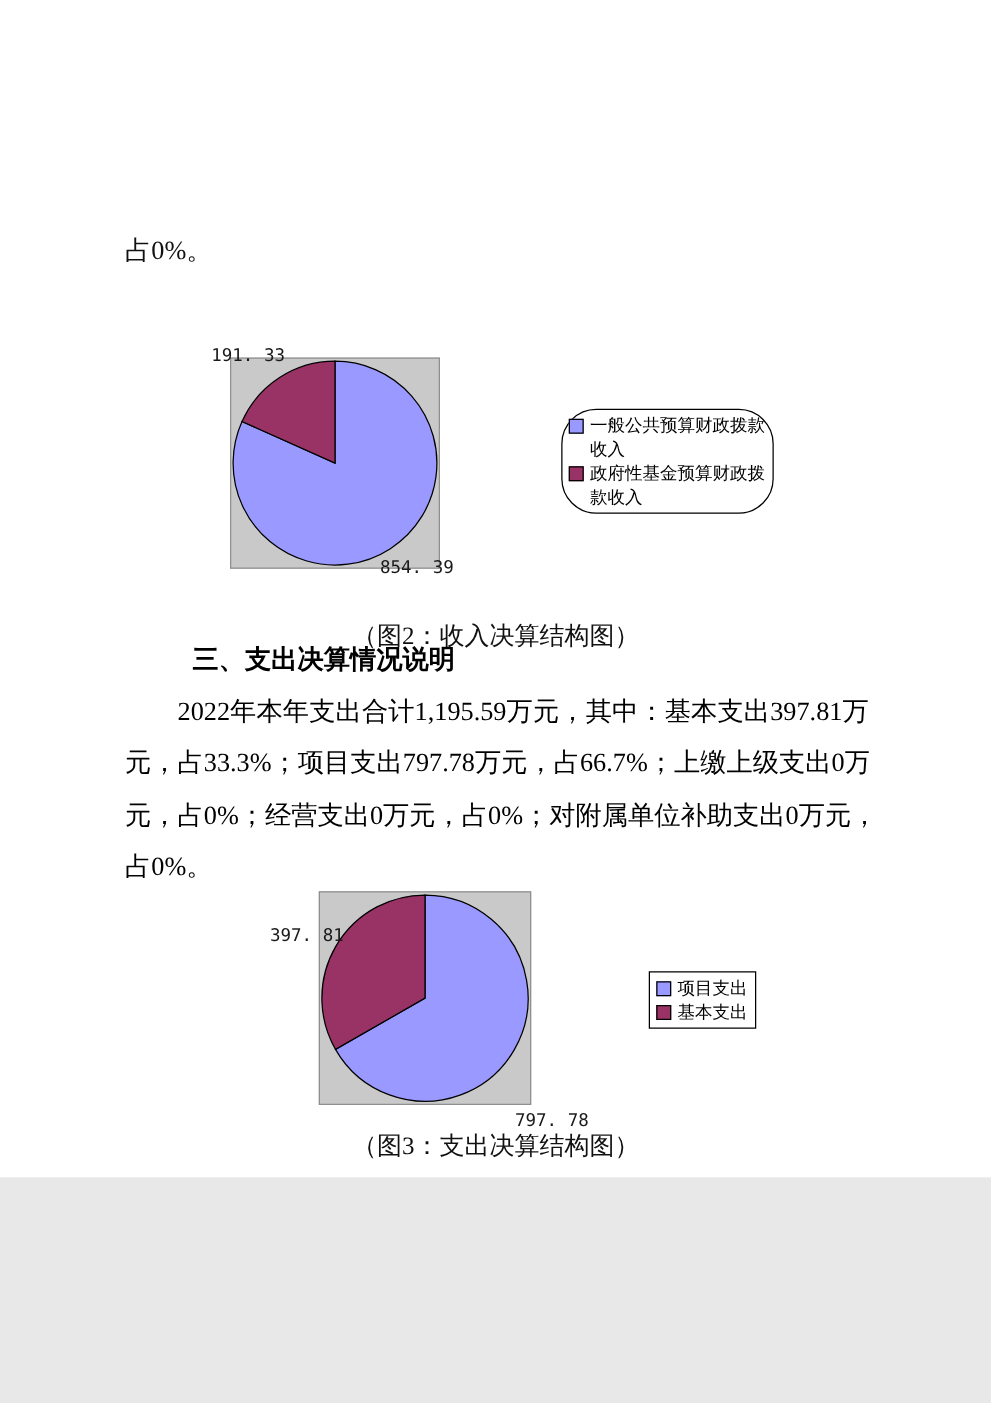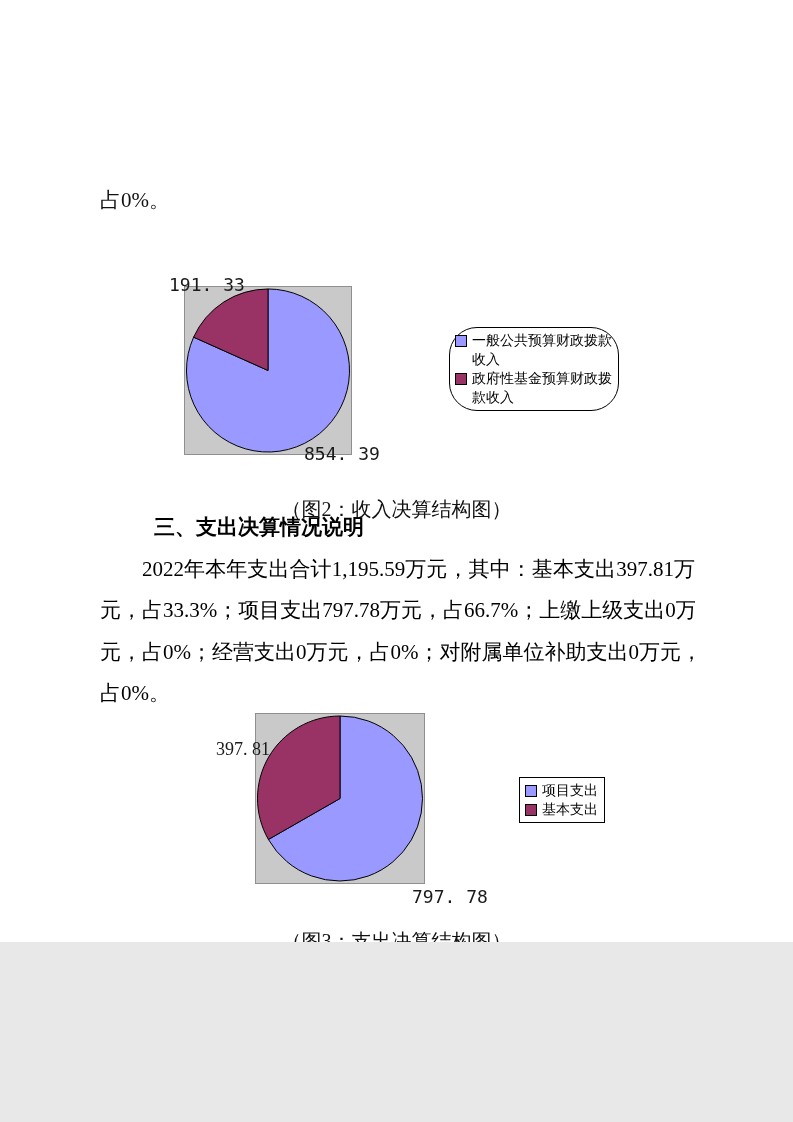--- a/index.html
+++ b/index.html
@@ -22,26 +22,26 @@
     background:#c9c9c9;
     border:1px solid #8f8f8f;
   }
   .plotbox svg{position:absolute;left:0;top:0;width:100%;height:100%;}
   .box1{left:184px;top:286px;width:166px;height:167px;}
   .box2{left:255px;top:713px;width:168px;height:169px;}
   
   .dlabel{
     position:absolute;
     font-family:"DejaVu Sans Mono","Liberation Mono",monospace;
-    font-size:18px;line-height:16px;color:#1a1a1a;
+    font-size:14px;line-height:16px;color:#1a1a1a;
     white-space:pre;z-index:3;
   }
   .lbl-191{left:169px;top:277px;}
   .lbl-854{left:304px;top:446px;}
-  .lbl-397{left:216px;top:741px;font-family:Liberation Serif, serif;}
+  .lbl-397{left:216px;top:741px;}
   .lbl-797{left:412px;top:889px;}
   
   .legend{
     position:absolute;
     background:#ffffff;
     border:1px solid #000;
     padding:3px 6px 3px 5px;
     font-family:"Liberation Sans","DejaVu Sans",sans-serif;
     font-size:14px;line-height:19px;color:#000;
     z-index:2;
@@ -55,21 +55,21 @@
     margin:4px 5px 0 0;
     background:#ccc;
   }
   .lt div{white-space:nowrap;}
   
   .caption{
     position:absolute;left:0;right:0;text-align:center;
     font-size:20px;line-height:26px;color:#111;
   }
   .cap2{top:496px;}
-  .cap3{top:928px;}
+  .cap3{top:904px;}
   .heading{
     position:absolute;left:154px;top:513px;
     font-family:Liberation Serif, serif;
     font-weight:bold;font-size:21px;line-height:28px;color:#000;
   }
   .para{
     position:absolute;left:100px;top:549px;width:595px;
     font-size:21px;color:#000000;
   }
   .pline{

